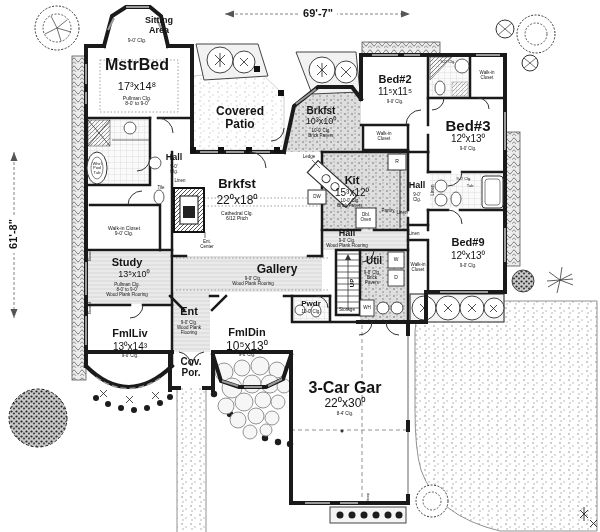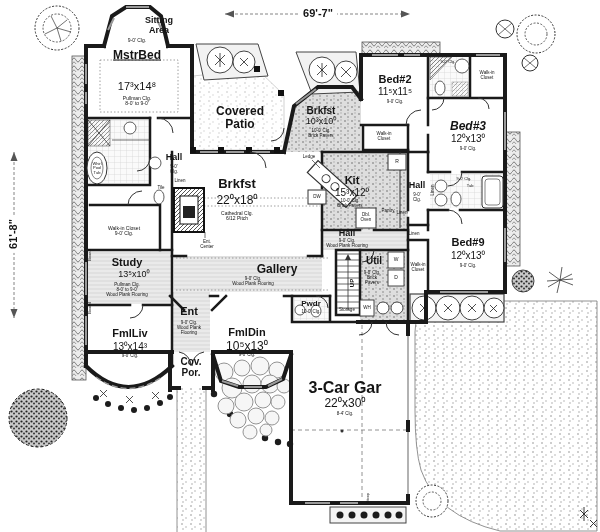--- a/index.html
+++ b/index.html
@@ -365,38 +365,38 @@
   </g>
 </svg>
 
 <div class="lbl dim" style="left:318px;top:14px;font-size:11px;">69'-7"</div>
 <div class="lbl dim rot" style="left:14px;top:234px;font-size:11px;">61'-8"</div>
 
 <div class="lbl b" style="left:137px;top:26px;font-size:9px;margin-left:22px;">Sitting
 Area</div>
 <div class="lbl" style="left:137px;top:41px;font-size:5px;">9-0' Clg.</div>
 
-<div class="lbl b" style="left:137px;top:55px;font-size:12px;text-decoration:underline;">MstrBed</div>
+<div class="lbl b" style="left:137px;top:65px;font-size:16px;">MstrBed</div>
 <div class="lbl" style="left:137px;top:87px;font-size:11px;">17³x14⁸</div>
 <div class="lbl" style="left:137px;top:101px;font-size:5px;">Pullman Clg.
 8-0' to 9-0'</div>
 
 <div class="lbl b" style="left:240px;top:118px;font-size:12px;">Covered
 Patio</div>
 
 <div class="lbl b" style="left:321px;top:111px;font-size:10px;">Brkfst</div>
 <div class="lbl" style="left:321px;top:122px;font-size:9px;">10³x10⁰</div>
 <div class="lbl" style="left:321px;top:134px;font-size:4.5px;">10-0' Clg.
 Brick Pavers</div>
 
 <div class="lbl b" style="left:395px;top:80px;font-size:11px;">Bed#2</div>
 <div class="lbl" style="left:395px;top:92px;font-size:10px;">11⁵x11⁵</div>
 <div class="lbl" style="left:395px;top:102px;font-size:4.5px;">9-0' Clg.</div>
 
-<div class="lbl b" style="left:468px;top:126px;font-size:12px;font-style:italic;">Bed#3</div>
+<div class="lbl b" style="left:468px;top:126px;font-size:15px;">Bed#3</div>
 <div class="lbl" style="left:468px;top:139px;font-size:10px;">12⁰x13⁰</div>
 <div class="lbl" style="left:468px;top:149px;font-size:4.5px;">9-0' Clg.</div>
 
 <div class="lbl b" style="left:468px;top:243px;font-size:11px;">Bed#9</div>
 <div class="lbl" style="left:468px;top:256px;font-size:10px;">12⁰x13⁰</div>
 <div class="lbl" style="left:468px;top:266px;font-size:4.5px;">9-0' Clg.</div>
 
 <div class="lbl b" style="left:352px;top:181px;font-size:11px;">Kit</div>
 <div class="lbl" style="left:352px;top:193px;font-size:10px;">15³x12⁰</div>
 <div class="lbl" style="left:350px;top:204px;font-size:4.5px;">10-0' Clg.

